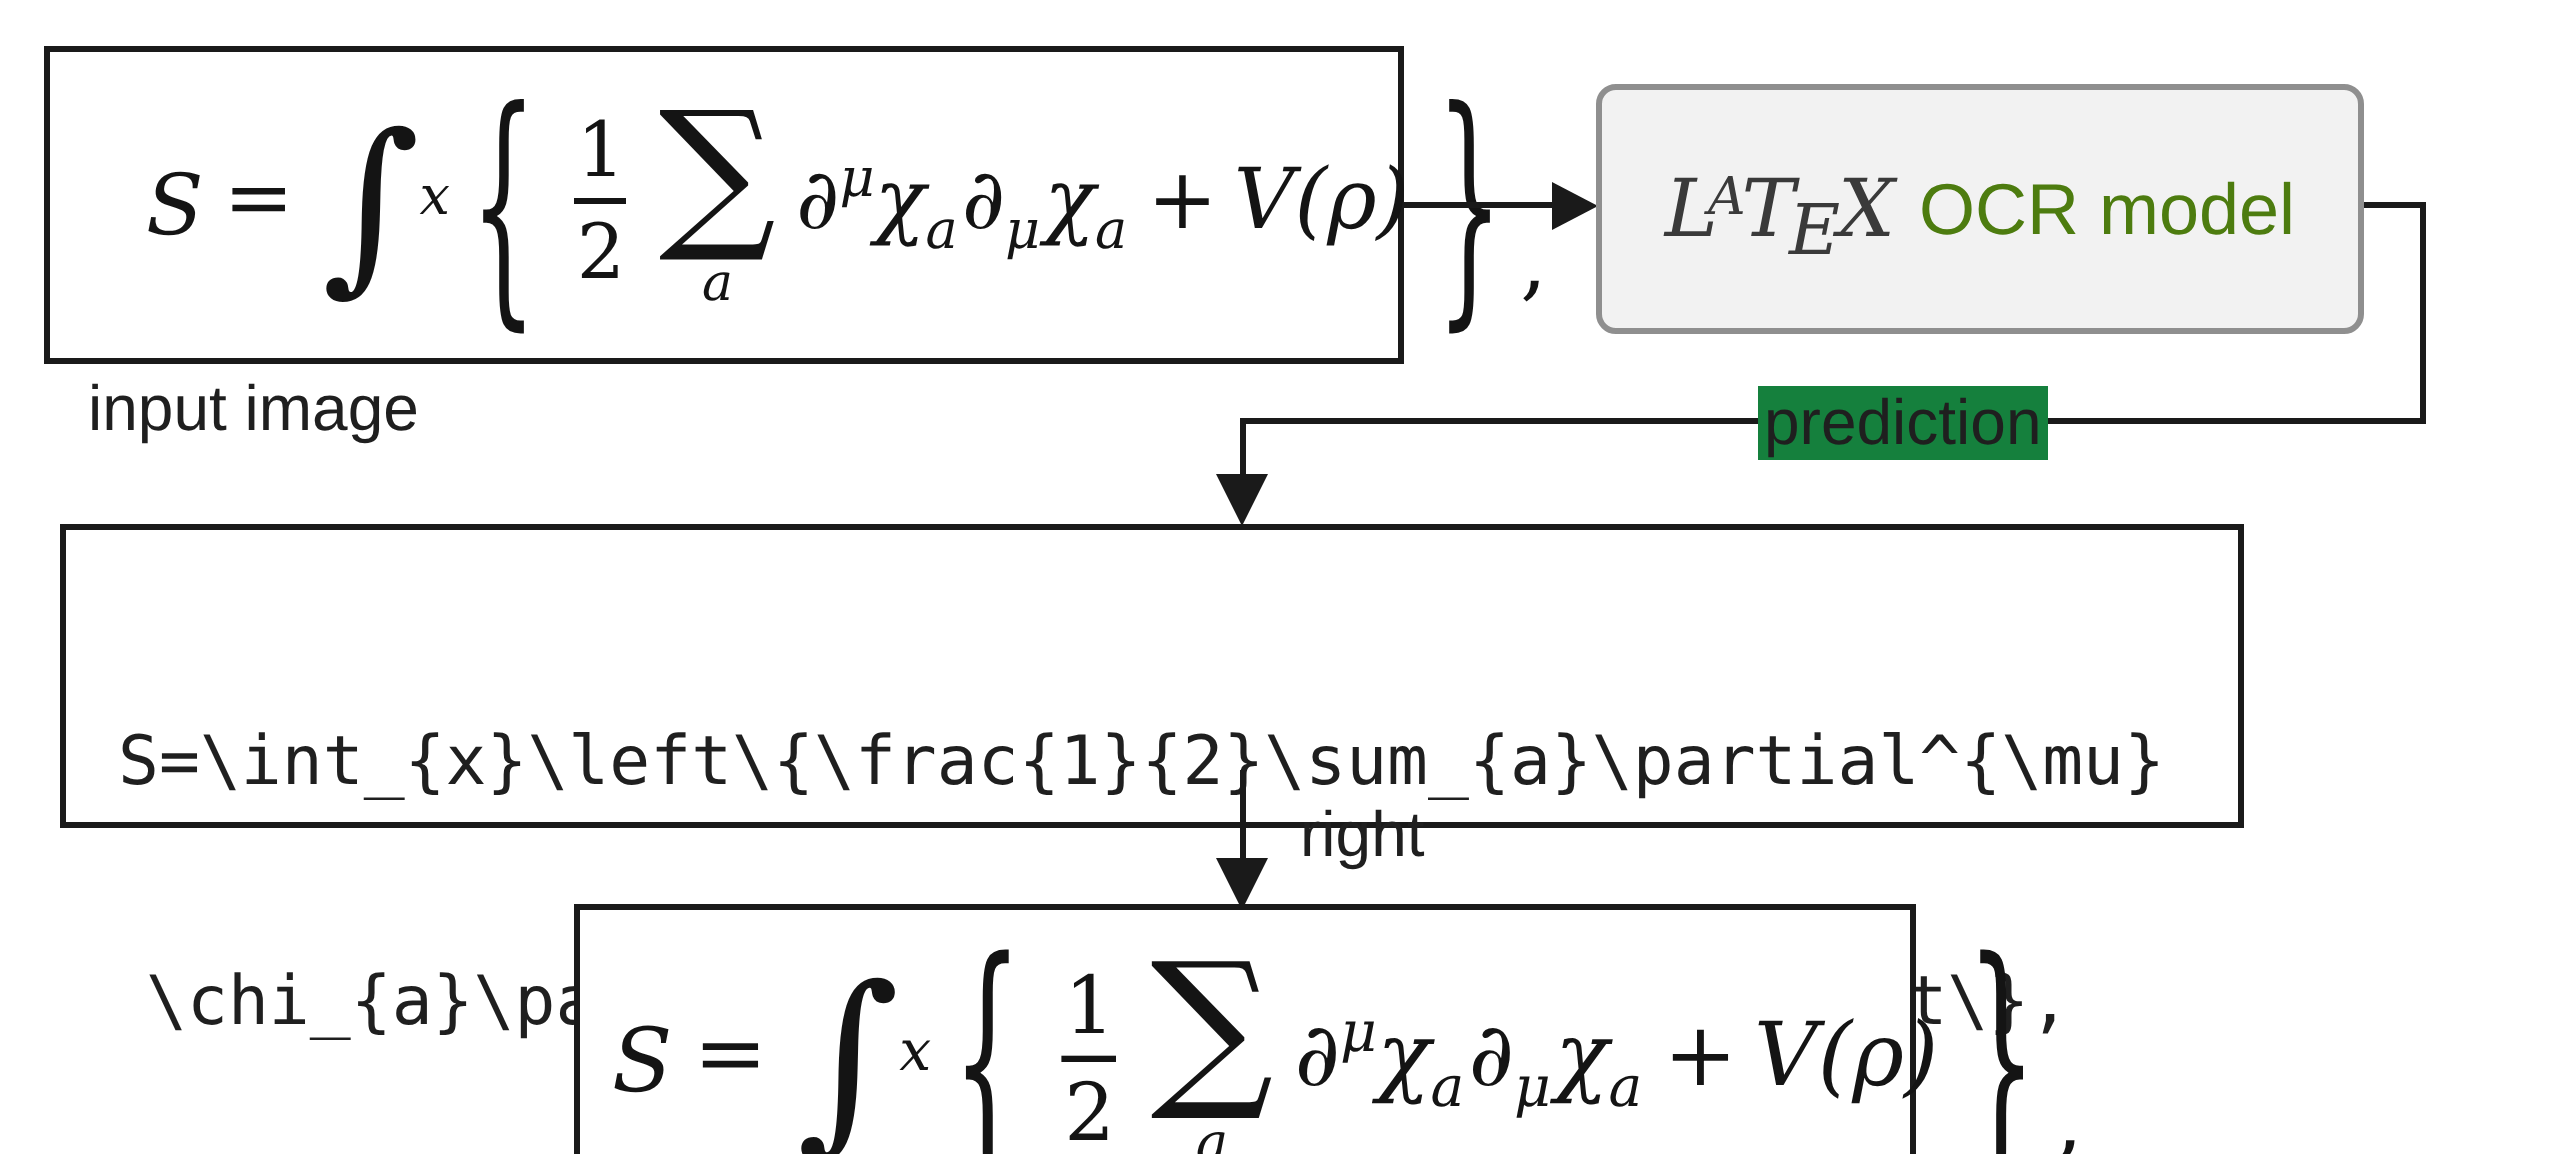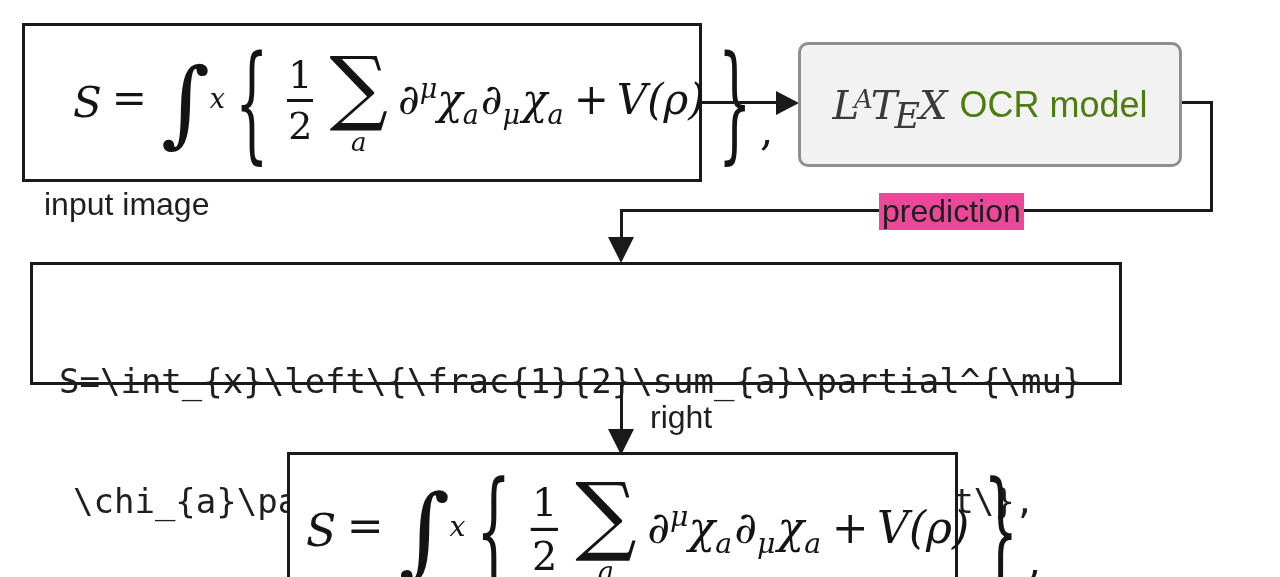--- a/index.html
+++ b/index.html
@@ -8,39 +8,39 @@
     position:relative; width:1280px; height:577px;
     background:#fff; overflow:hidden;
     font-family:"Liberation Sans", sans-serif; color:#1f1f1f;
   }
   .abs { position:absolute; }
 
   
   .eq-box { border:3px solid #1a1a1a; background:#fff; }
   #input-box  { left:22px;  top:23px;  width:680px; height:159px; display:flex; align-items:center; padding-left:48px; }
   #bottom-box { left:287px; top:452px; width:671px; height:150px; padding:24px 0 0 16px; }
-  #code-box   { left:30px;  top:262px; width:1092px; height:123px; padding:16px 0 0 26px;
+  #code-box   { left:30px;  top:262px; width:1092px; height:152px; padding:16px 0 0 26px;
                 font-family:"DejaVu Sans Mono", monospace; font-size:34px; line-height:40px;
                 color:#1f1f1f; white-space:pre; }
   #code-box .code-line2 { margin-left:14px; }
 
   #ocr-box {
     left:798px; top:42px; width:384px; height:125px;
     background:#f2f2f2; border:3px solid #8f8f8f; border-radius:10px;
     display:flex; align-items:center; justify-content:center;
   }
   .latex-logo { font-family:"DejaVu Serif", serif; font-style:italic; font-size:40px; color:#3a3a3a; white-space:nowrap; }
   .latex-logo .lg-A { font-size:26px; position:relative; top:-11px; margin:0 -2px 0 -5px; }
   .latex-logo .lg-E { font-size:35px; position:relative; top:9px; margin:0 -1px 0 -3px; }
   .ocr-label { font-size:36px; color:#4d7c0f; margin-left:12px; white-space:nowrap; }
 
   
   .lbl { font-size:32px; color:#1f1f1f; white-space:nowrap; }
   #input-label  { left:28px;  top:186px;margin-left:16px; }
-  #pred-label   { left:879px; top:193px; background:#ec4899; padding:0 3px; }
+  #pred-label   { left:879px; top:193px; background:#15803d; padding:0 3px; }
   #render-label { left:650px; top:399px; }
 
   
   .line { background:#1a1a1a; }
   #arrow1-line { left:702px; top:101px; width:76px; height:3px; }
   #arrow1-head { left:776px; top:91px; width:0; height:0;
                  border-left:23px solid #1a1a1a; border-top:12px solid transparent; border-bottom:12px solid transparent; }
   #pred-line-h1 { left:1182px; top:101px; width:31px; height:3px; }
   #pred-line-v1 { left:1210px; top:101px; width:3px; height:111px; }
   #pred-line-h2 { left:620px;  top:209px; width:593px; height:3px; }

